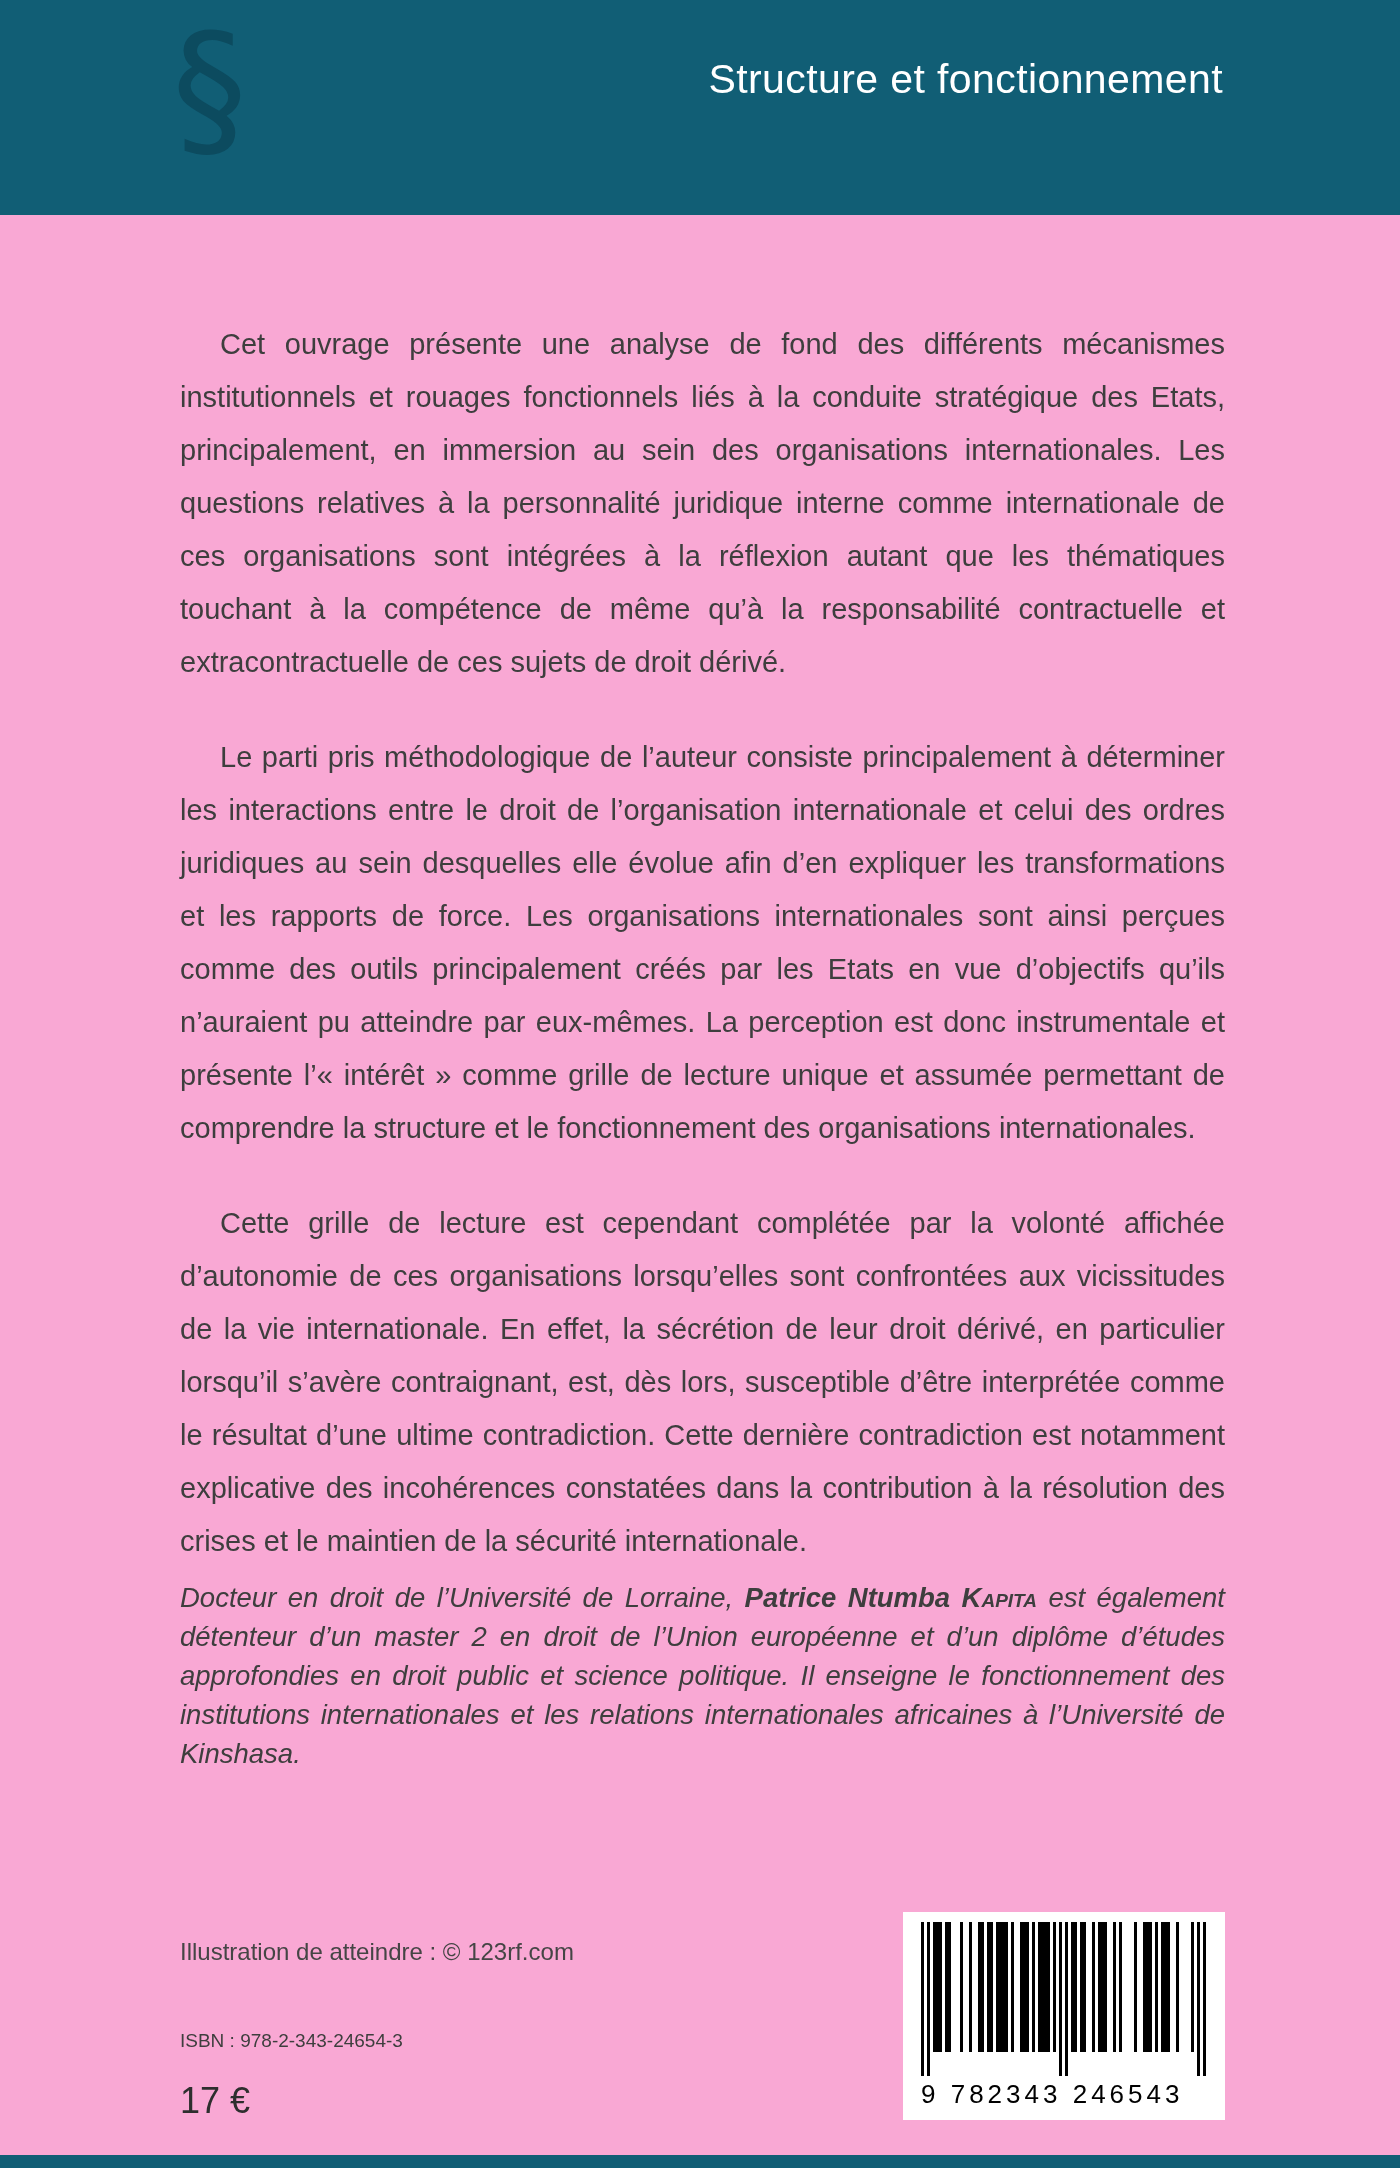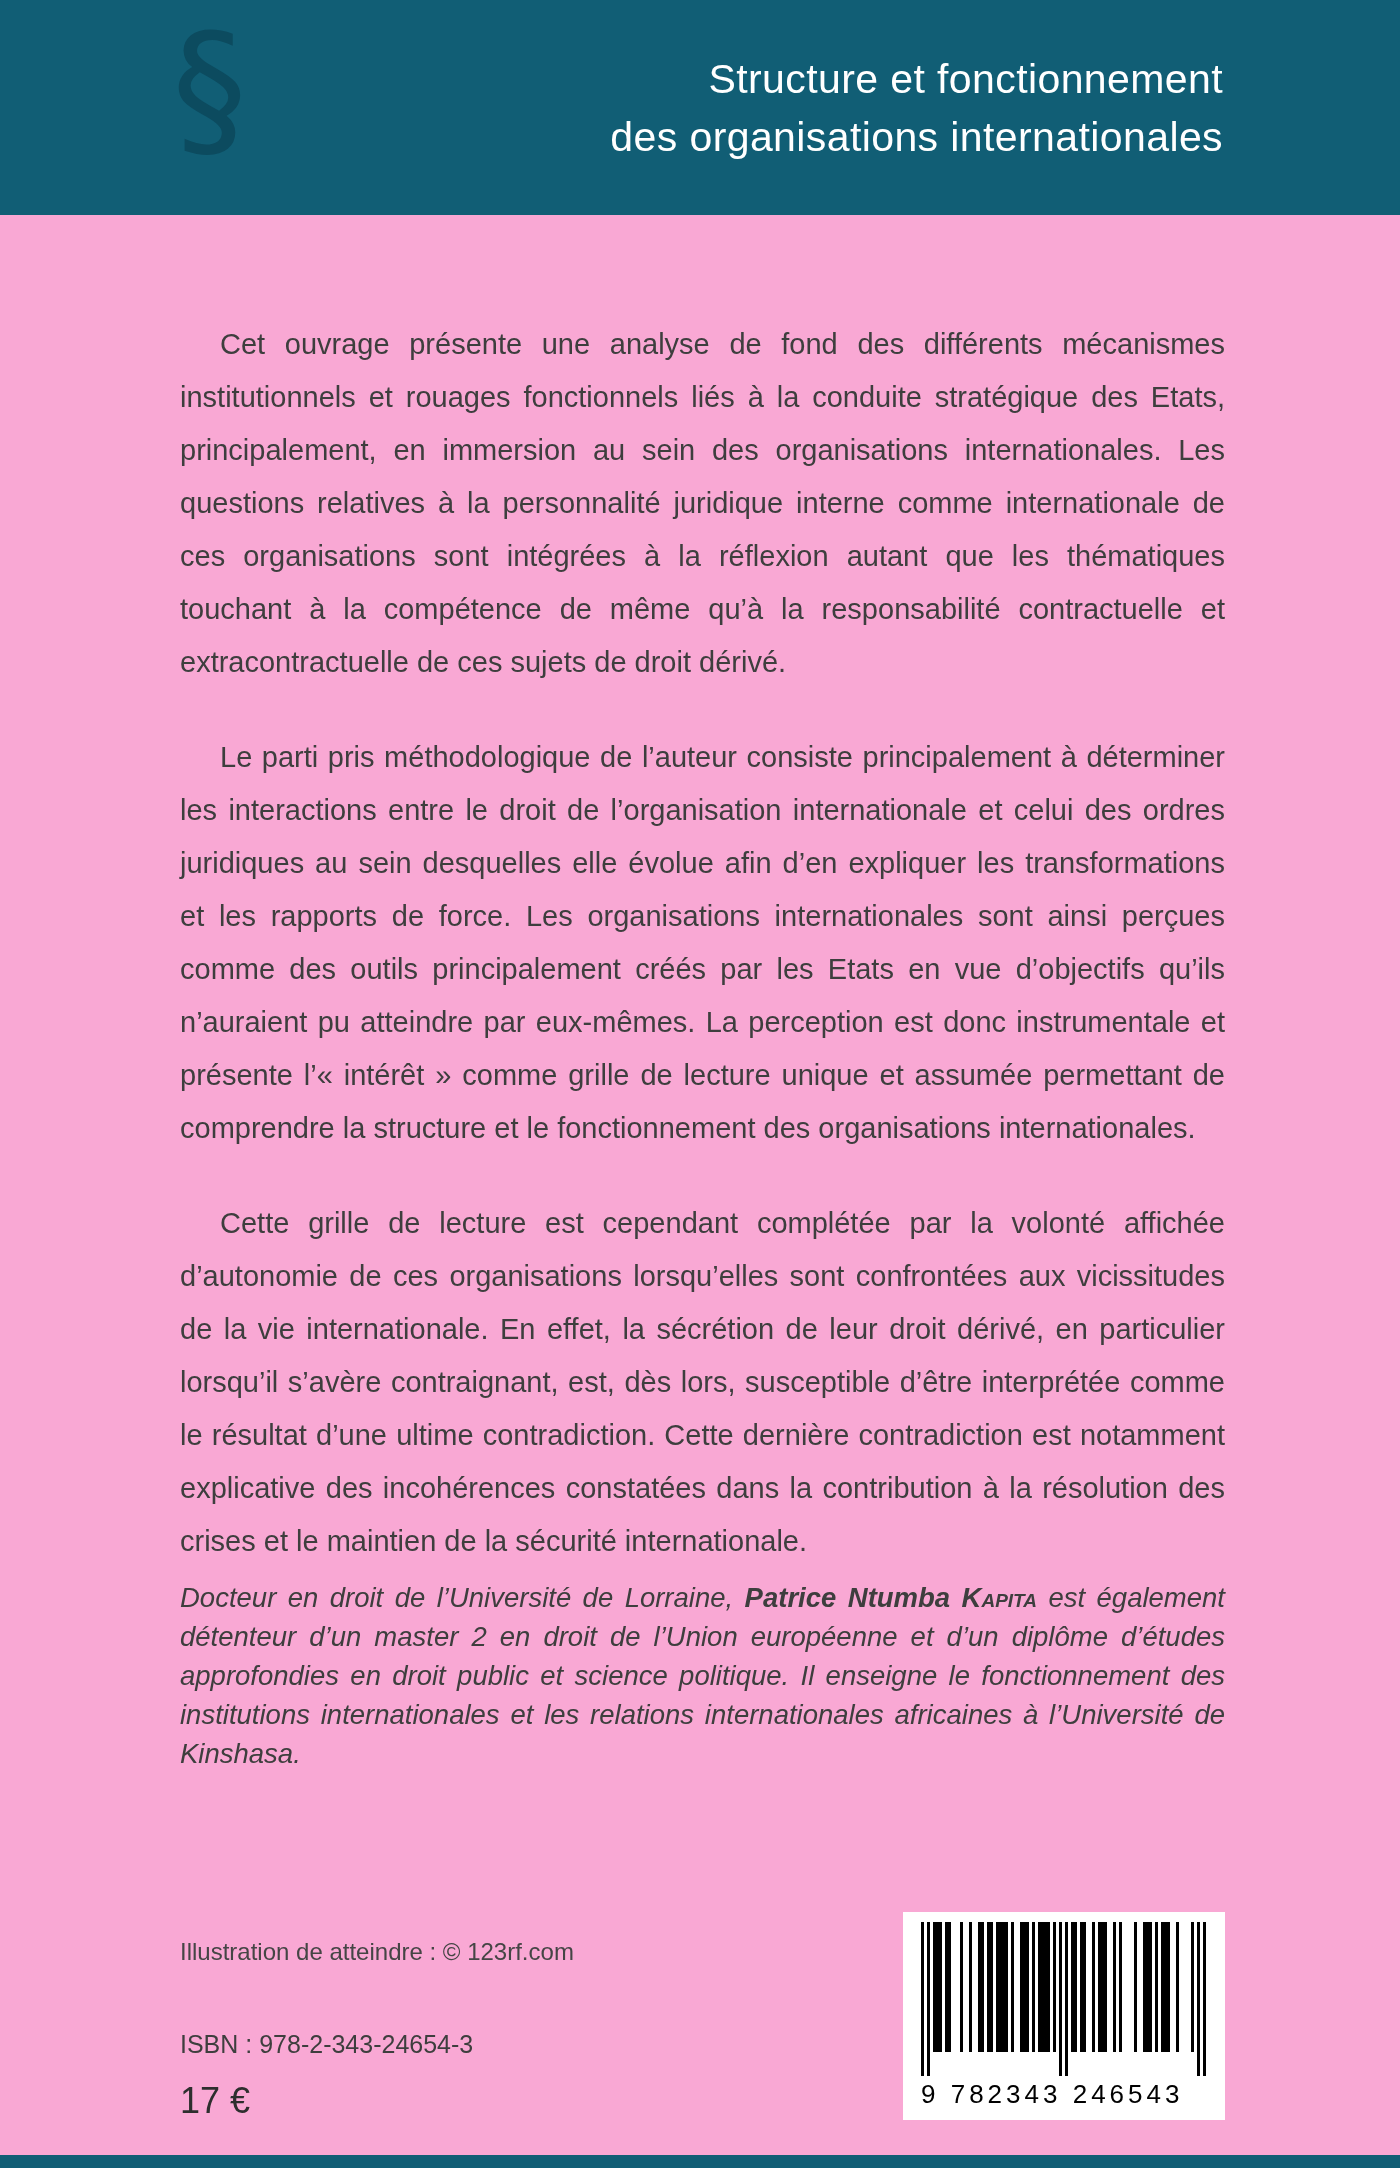--- a/index.html
+++ b/index.html
@@ -69,21 +69,21 @@
     position: absolute;
     left: 180px;
     top: 1938px;
     font-size: 24px;
     color: #454545;
   }
   .isbn {
     position: absolute;
     left: 180px;
     top: 2030px;
-    font-size: 25px;
+    font-size: 19px;
     color: #3e3e3e;
   }
   .price {
     position: absolute;
     left: 180px;
     top: 2080px;
     font-size: 36px;
     color: #2e2e2e;
   }
   .barcode {
@@ -119,21 +119,20 @@
 </style>
 </head>
 <body>
 
 <div class="page">
 
   <div class="header-band">
     <div class="section-symbol">§</div>
     <div class="title">
       <div>Structure et fonctionnement</div>
-      <div>des organisations internationales</div>
     </div>
   </div>
 
   <div class="synopsis">
     <p class="para">Cet ouvrage présente une analyse de fond des différents mécanismes institutionnels et rouages fonctionnels liés à la conduite stratégique des Etats, principalement, en immersion au sein des organisations internationales. Les questions relatives à la personnalité juridique interne comme internationale de ces organisations sont intégrées à la réflexion autant que les thématiques touchant à la compétence de même qu’à la responsabilité contractuelle et extracontractuelle de ces sujets de droit dérivé.</p>
     <p class="para">Le parti pris méthodologique de l’auteur consiste principalement à déterminer les interactions entre le droit de l’organisation internationale et celui des ordres juridiques au sein desquelles elle évolue afin d’en expliquer les transformations et les rapports de force. Les organisations internationales sont ainsi perçues comme des outils principalement créés par les Etats en vue d’objectifs qu’ils n’auraient pu atteindre par eux-mêmes. La perception est donc instrumentale et présente l’« intérêt » comme grille de lecture unique et assumée permettant de comprendre la structure et le fonctionnement des organisations internationales.</p>
     <p class="para">Cette grille de lecture est cependant complétée par la volonté affichée d’autonomie de ces organisations lorsqu’elles sont confrontées aux vicissitudes de la vie internationale. En effet, la sécrétion de leur droit dérivé, en particulier lorsqu’il s’avère contraignant, est, dès lors, susceptible d’être interprétée comme le résultat d’une ultime contradiction. Cette dernière contradiction est notamment explicative des incohérences constatées dans la contribution à la résolution des crises et le maintien de la sécurité internationale.</p>
   </div>
 
   <div class="author-bio">

